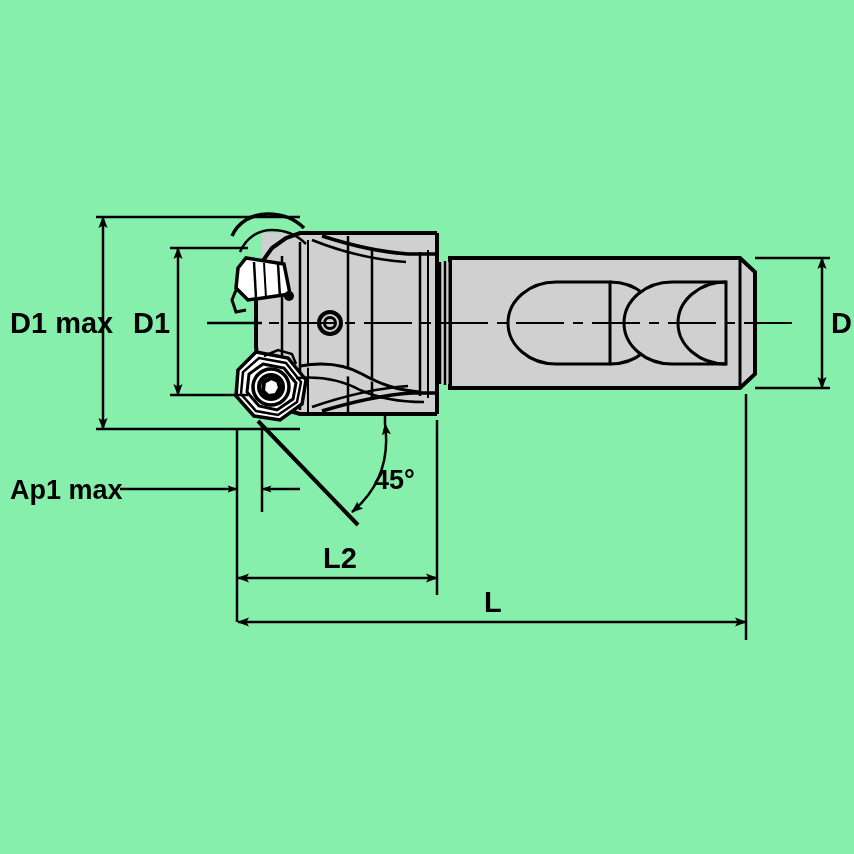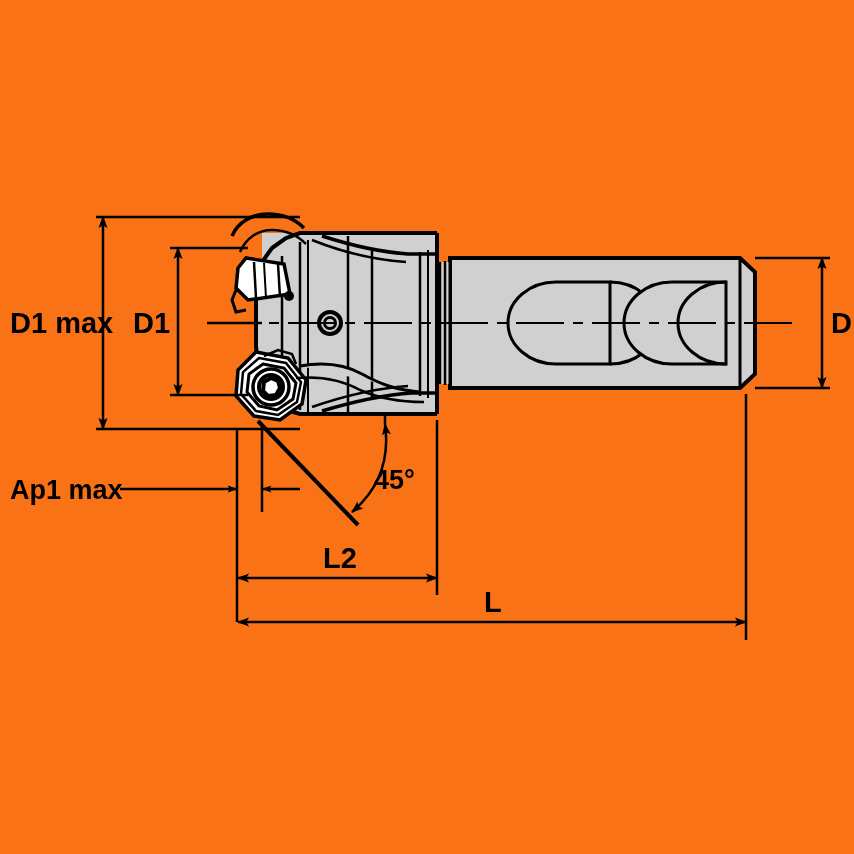--- a/index.html
+++ b/index.html
@@ -1,19 +1,19 @@
 <!DOCTYPE html>
 <html><head>
 <meta charset="utf-8">
 <title>Milling Cutter Technical Drawing</title>
 <style>
   html,body{margin:0;padding:0;background:#ffffff;}
   body{width:854px;height:854px;overflow:hidden;
        font-family:"Liberation Sans","DejaVu Sans",sans-serif;}
-  #stage{position:relative;width:854px;height:854px;background:#f97316;}
+  #stage{position:relative;width:854px;height:854px;background:#86efac;}
   svg#drawing{position:absolute;left:0;top:0;width:854px;height:854px;display:block;}
   .dimtext{font-family:"Liberation Sans","DejaVu Sans",sans-serif;
            font-weight:bold;fill:#000;}
   .t28{font-size:29px;}
   .t26{font-size:27px;}
 </style>
 </head>
 <body>
 
 <div id="stage">

